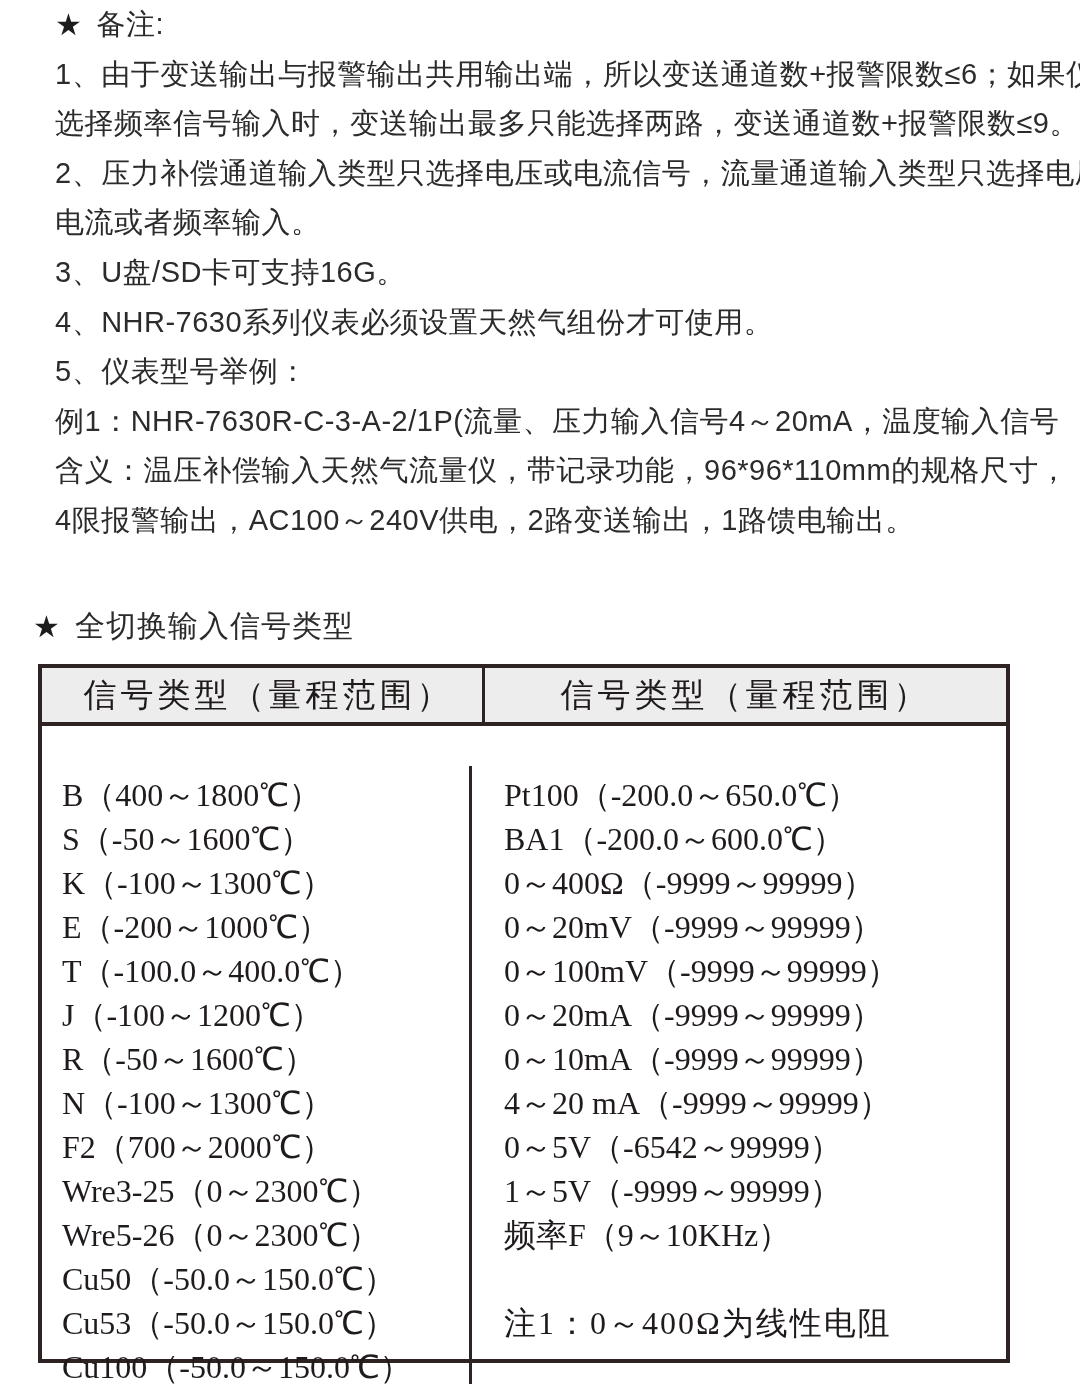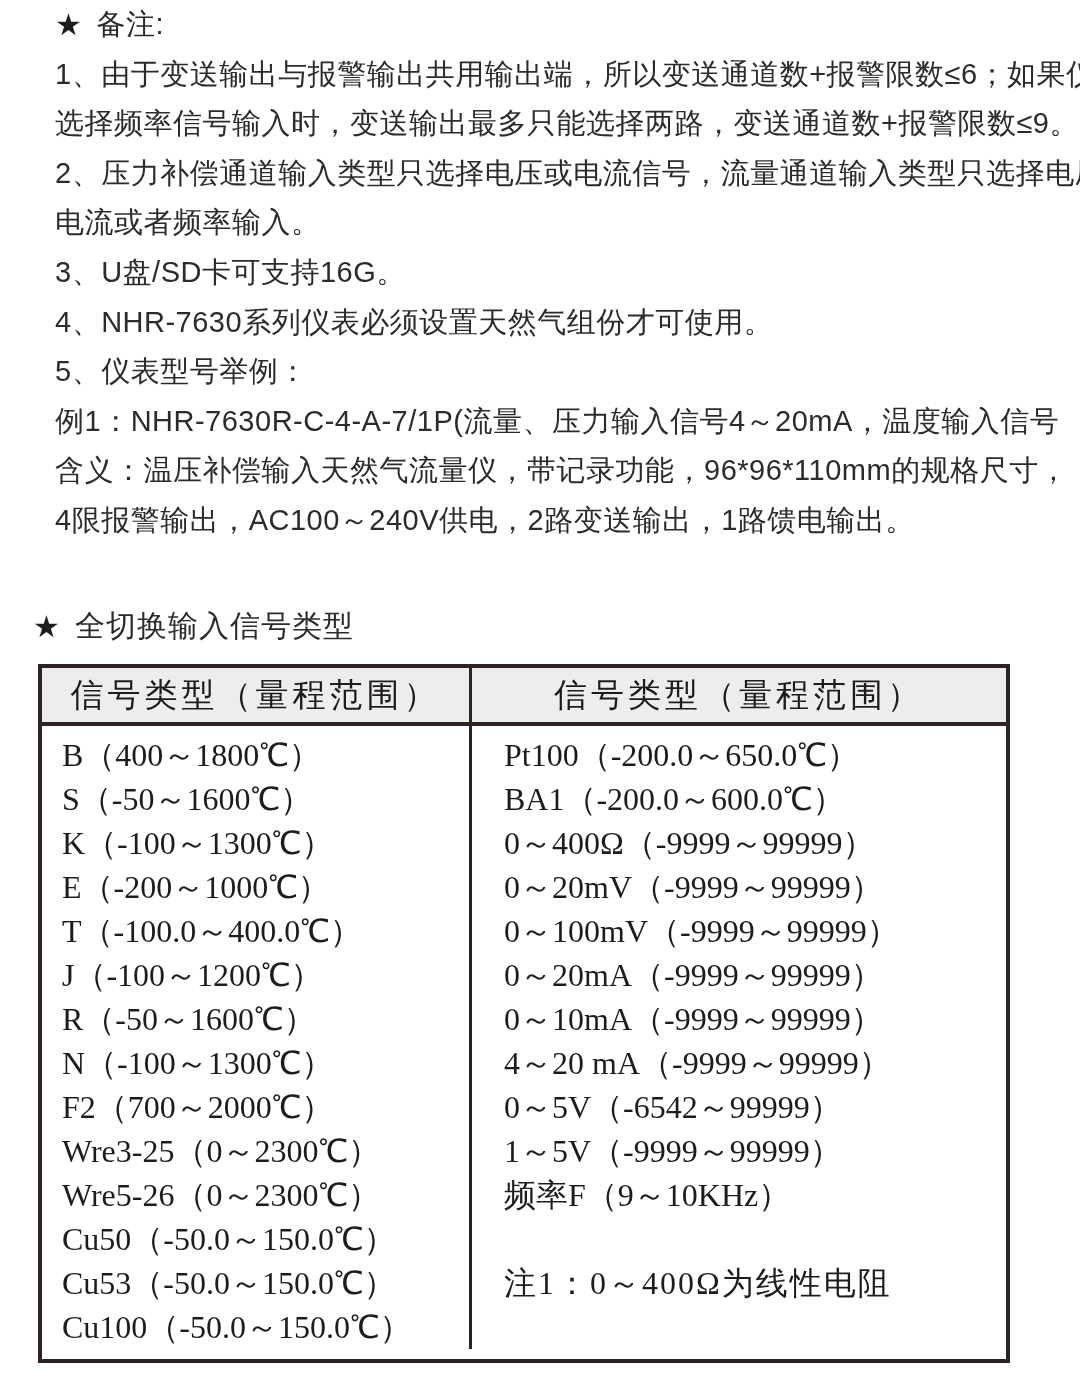--- a/index.html
+++ b/index.html
@@ -47,32 +47,34 @@
     box-sizing:border-box;
     font-family:"Liberation Serif",serif;
     color:#201b1b;
   }
   .thead{
     display:grid;
     grid-template-columns:430px 1fr;
     height:54px;
     border-bottom:4px solid #2d2322;
     background:#ededed;
+    padding-left:13px;
   }
   .th{
     display:flex;align-items:center;justify-content:center;
     font-size:33px;
     letter-spacing:4px;
     white-space:nowrap;
   }
   .th-left{border-right:3px solid #2d2322;}
   .tbody{
     display:grid;
     grid-template-columns:430px 1fr;
     height:498px;
+    margin-top:40px;
   }
   .td{
     padding-top:7px;
     box-sizing:border-box;
   }
   .td-left{
     border-right:3px solid #2d2322;
     padding-left:20px;
   }
   .td-right{
@@ -96,21 +98,21 @@
     <span class="star">★</span>
     <span>备注:</span>
   </div>
   <div class="note-line">1、由于变送输出与报警输出共用输出端，所以变送通道数+报警限数≤6；如果仪表</div>
   <div class="note-line">选择频率信号输入时，变送输出最多只能选择两路，变送通道数+报警限数≤9。</div>
   <div class="note-line">2、压力补偿通道输入类型只选择电压或电流信号，流量通道输入类型只选择电压、</div>
   <div class="note-line">电流或者频率输入。</div>
   <div class="note-line">3、U盘/SD卡可支持16G。</div>
   <div class="note-line">4、NHR-7630系列仪表必须设置天然气组份才可使用。</div>
   <div class="note-line">5、仪表型号举例：</div>
-  <div class="note-line">例1：NHR-7630R-C-4-A-7/1P(流量、压力输入信号4～20mA，温度输入信号</div>
+  <div class="note-line">例1：NHR-7630R-C-3-A-2/1P(流量、压力输入信号4～20mA，温度输入信号</div>
   <div class="note-line">含义：温压补偿输入天然气流量仪，带记录功能，96*96*110mm的规格尺寸，</div>
   <div class="note-line">4限报警输出，AC100～240V供电，2路变送输出，1路馈电输出。</div>
 </div>
 
 <div class="section-title">
   <span class="star">★</span>
   <span>全切换输入信号类型</span>
 </div>
 
 <div class="sig-table">

